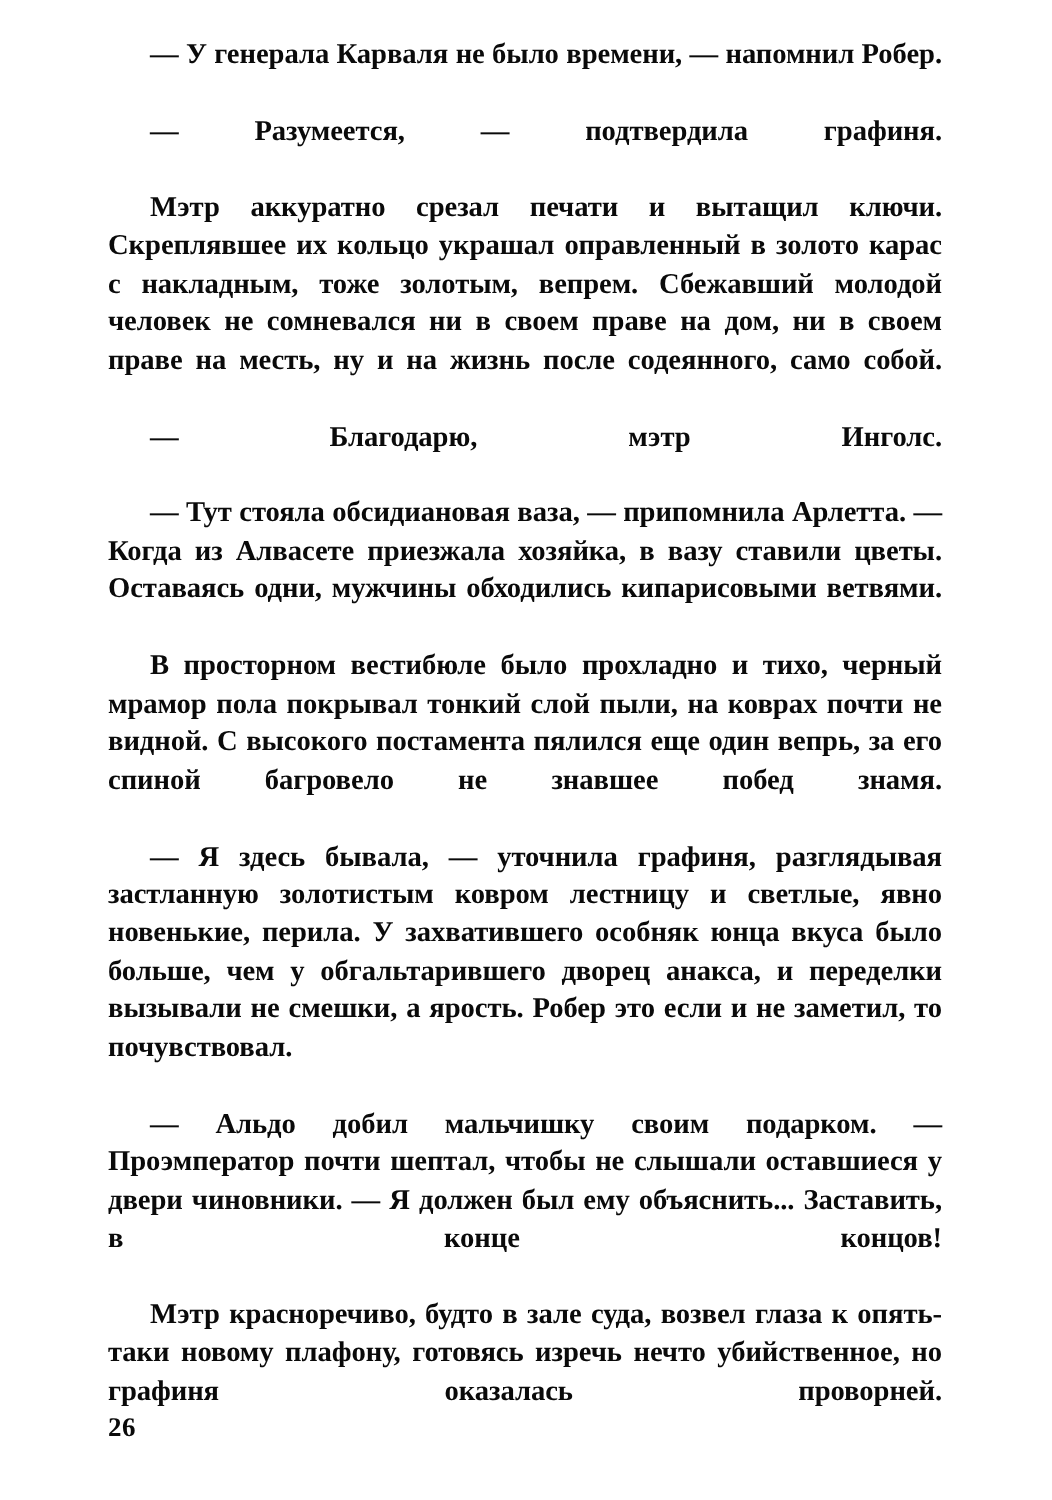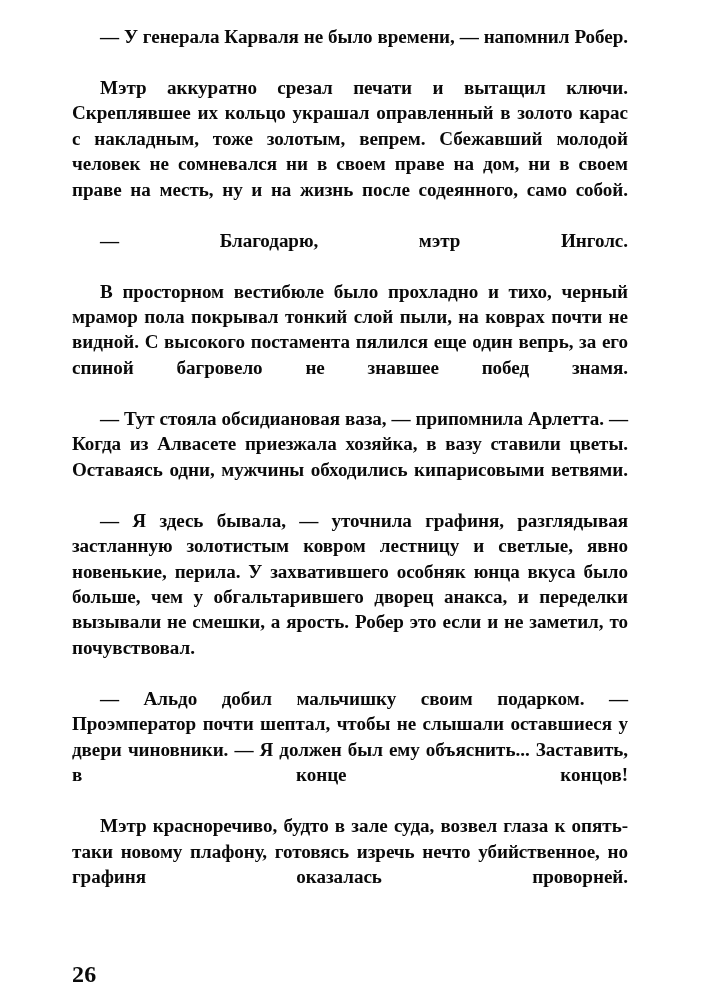--- a/index.html
+++ b/index.html
@@ -40,39 +40,40 @@
   }
   
   .para::after {
     content: "";
     display: inline-block;
     width: 100%;
   }
   .folio {
     position: absolute;
     left: 72px;
-    top: 961px;
-    font-size: 24px;
+    top: 941px;
+    font-size: 18px;
     font-weight: bold;
     color: #0a0a0a;
     font-family: "Liberation Serif", "DejaVu Serif", serif;
     letter-spacing: 0.3px;
   }
 </style>
 </head>
 <body>
 
 <div class="page">
 
   <div class="text-column">
     <p class="para">— У генерала Карваля не было времени, — напомнил Робер.</p>
+    <p class="para">— Разумеется, — подтвердила графиня.</p>
     <p class="para">Мэтр аккуратно срезал печати и вытащил ключи. Скреплявшее их кольцо украшал оправленный в золото карас с накладным, тоже золотым, вепрем. Сбежавший молодой человек не сомневался ни в своем праве на дом, ни в своем праве на месть, ну и на жизнь после содеянного, само собой.</p>
     <p class="para">— Благодарю, мэтр Инголс.</p>
+    <p class="para">— Тут стояла обсидиановая ваза, — припомнила Арлетта. — Когда из Алвасете приезжала хозяйка, в вазу ставили цветы. Оставаясь одни, мужчины обходились кипарисовыми ветвями.</p>
     <p class="para">В просторном вестибюле было прохладно и тихо, черный мрамор пола покрывал тонкий слой пыли, на коврах почти не видной. С высокого постамента пялился еще один вепрь, за его спиной багровело не знавшее побед знамя.</p>
-    <p class="para">— Тут стояла обсидиановая ваза, — припомнила Арлетта. — Когда из Алвасете приезжала хозяйка, в вазу ставили цветы. Оставаясь одни, мужчины обходились кипарисовыми ветвями.</p>
     <p class="para">— Я здесь бывала, — уточнила графиня, разглядывая застланную золотистым ковром лестницу и светлые, явно новенькие, перила. У захватившего особняк юнца вкуса было больше, чем у обгальтарившего дворец анакса, и переделки вызывали не смешки, а ярость. Робер это если и не заметил, то почувствовал.</p>
     <p class="para">— Альдо добил мальчишку своим подарком. — Проэмператор почти шептал, чтобы не слышали оставшиеся у двери чиновники. — Я должен был ему объяснить... Заставить, в конце концов!</p>
     <p class="para">Мэтр красноречиво, будто в зале суда, возвел глаза к опять-таки новому плафону, готовясь изречь нечто убийственное, но графиня оказалась проворней.</p>
 
   </div>
 
   <div class="folio">26</div>
 
 </div>
 

